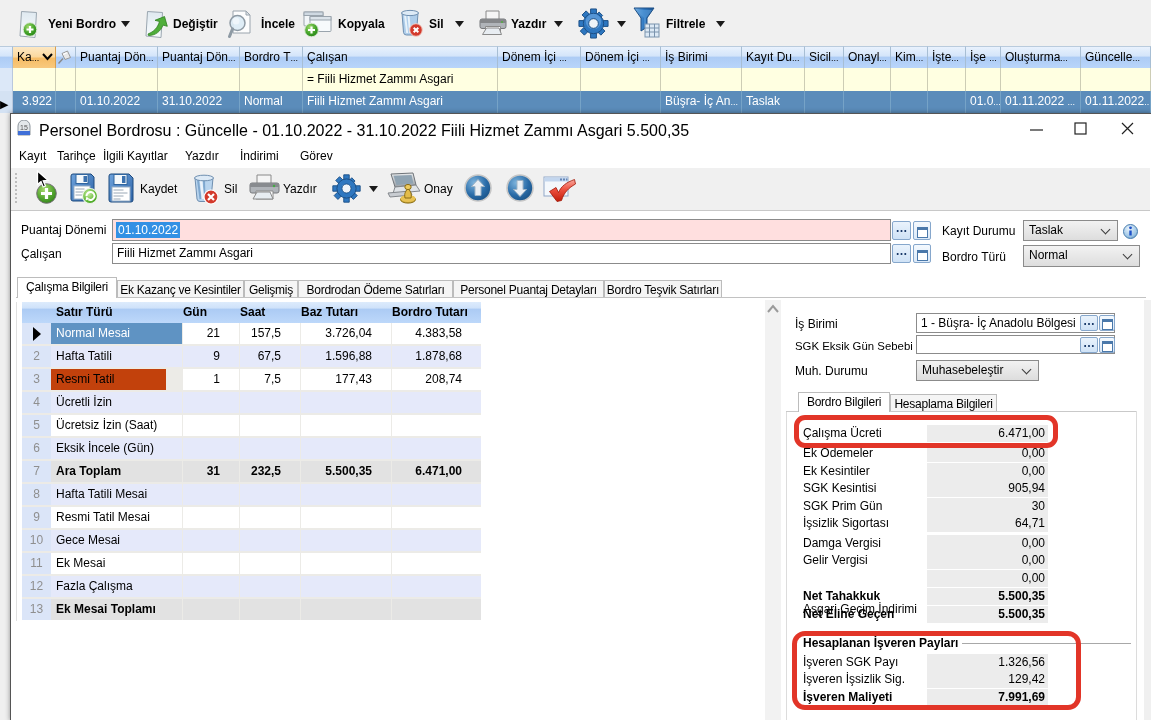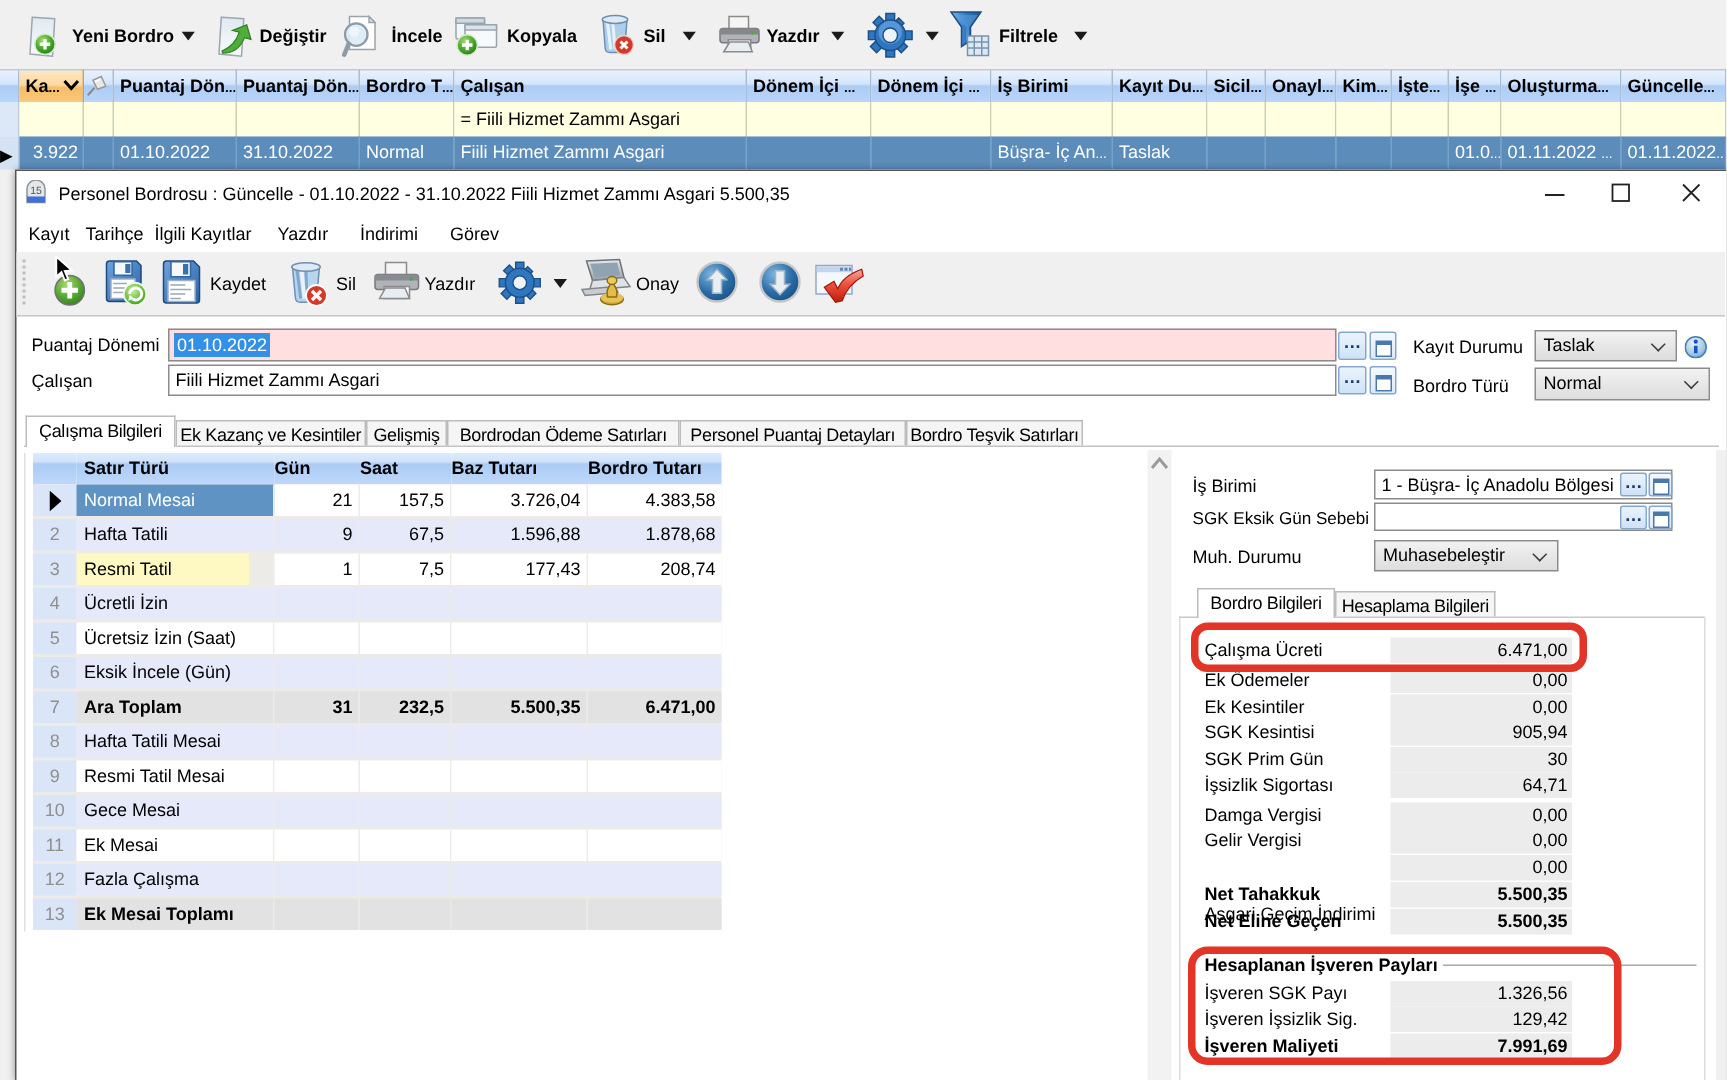--- a/index.html
+++ b/index.html
@@ -1,40 +1,40 @@
 <!DOCTYPE html>
 <html><head>
 <meta charset="utf-8">
 <style>
 * { margin:0; padding:0; box-sizing:border-box; }
 body { font-family:"Liberation Sans", sans-serif; }
 #app { position:relative; width:1151px; height:720px; background:#f0f0f0; overflow:hidden; font-size:12px; color:#000; }
 .abs { position:absolute; }
 
-.gh { position:absolute; top:46px; height:22px; background:linear-gradient(#e9f2fd 0%,#d4e5fa 42%,#adccf5 50%,#b9d5fa 100%); border-right:1px solid #a7bed4; border-top:1px solid #b9cbdd; font-weight:bold; line-height:21px; padding-left:4px; white-space:nowrap; overflow:hidden; }
+.gh { position:absolute; top:46px; height:22px; background:linear-gradient(#e9f2fd 0%,#d4e5fa 42%,#adccf5 50%,#b9d5fa 100%); border-right:1px solid #a7bed4; border-top:1px solid #b9cbdd; font-weight:normal; line-height:21px; padding-left:4px; white-space:nowrap; overflow:hidden; }
 .gf { position:absolute; top:68px; height:23px; background:#ffffe1; border-right:1px solid #cdcdb5; line-height:22px; padding-left:4px; white-space:nowrap; overflow:hidden; }
 .gd { position:absolute; top:91px; height:22px; background:#5b8cba; border-right:1px solid #76a3c7; color:#fff; line-height:21px; padding-left:4px; white-space:nowrap; overflow:hidden; }
 
 #dlg { position:absolute; left:10px; top:113px; width:1142px; height:608px; background:#fff; border:1px solid #555; box-shadow:0 0 5px rgba(0,0,0,.4); }
 
 .redbox { position:absolute; border:5px solid #e23528; border-radius:11px; }
 
 .btn3 { width:19px; height:19px; background:linear-gradient(#eaf3fc,#cfe2f6); border:1px solid #86a7cc; border-radius:2px; text-align:center; line-height:13px; font-size:12px; color:#1a3a6a; font-weight:bold; }
 .btn4 { width:18px; height:19px; background:linear-gradient(#f4f9fe,#dbe9f8); border:1px solid #86a7cc; border-radius:2px; }
 .btn4:after { content:""; position:absolute; left:50%; top:50%; width:9px; height:7px; margin:-4px 0 0 -5px; border:1px solid #4a78aa; border-top-width:3px; background:#fff; }
 .combo { background:linear-gradient(#f2f2f2,#dddddd); border:1px solid #8b8b8b; line-height:19px; padding-left:5px; }
 .combo:after { content:""; position:absolute; right:8px; top:5px; width:6px; height:6px; border-right:1.5px solid #3c3c3c; border-bottom:1.5px solid #3c3c3c; transform:rotate(45deg); }
 
 .tab { border:1px solid #bcbcbc; border-bottom:none; background:#f5f5f5; text-align:center; line-height:18px; white-space:nowrap; overflow:hidden; z-index:1; letter-spacing:-0.24px; }
 
 .th { position:absolute; top:302px; height:21px; background:linear-gradient(#ddebfc 0%,#cfe2fa 28%,#accbf4 35%,#bdd8fa 100%); font-weight:bold; line-height:20px; white-space:nowrap; }
 .thr { text-align:left; padding-right:4px; }
 .tnum { position:absolute; left:22px; width:29px; height:21px; background:#dbe5f8; color:#8f8f8f; text-align:center; line-height:20px; }
 .tc { position:absolute; height:21px; line-height:20px; padding-left:5px; }
-.tcr { position:absolute; height:21px; line-height:20px; text-align:right; padding-right:4px; }
+.tcr { position:absolute; height:21px; line-height:20px; text-align:right; padding-right:19px; }
 </style>
 </head>
 <body>
 <div id="app">
 
   <div id="toptb" class="abs" style="left:0;top:0;width:1151px;height:46px;background:#f0f0f0;">
     <svg class="abs" style="left:19px;top:10px;" width="20" height="29" viewBox="0 0 20 29">
       <defs>
           <linearGradient id="pg" x1="0" y1="0" x2="0" y2="1">
             <stop offset="0" stop-color="#dfe9f0"></stop>
@@ -201,21 +201,21 @@
   </div>
 
   <div id="dlg"></div>
   <div id="dlgc">
 
     <svg class="abs" style="left:17px;top:120px;" width="14" height="16" viewBox="0 0 14 16">
       <path d="M1 6 a6 6 0 0 1 12 0 v9 h-12 z" fill="#e3e7ea" stroke="#8d959c"></path>
       <rect x="1" y="11" width="12" height="4" fill="#3f6fd8"></rect>
       <text x="7" y="9.5" font-size="7" text-anchor="middle" fill="#555">15</text>
     </svg>
-    <span class="abs" style="left:39px;top:122px;font-size:12px;">Personel Bordrosu : Güncelle - 01.10.2022 - 31.10.2022 Fiili Hizmet Zammı Asgari 5.500,35</span>
+    <span class="abs" style="left:39px;top:122px;font-size:16px;">Personel Bordrosu : Güncelle - 01.10.2022 - 31.10.2022 Fiili Hizmet Zammı Asgari 5.500,35</span>
     <svg class="abs" style="left:1029px;top:122px;" width="110" height="15" viewBox="0 0 110 15">
       <path d="M1 8 h13" stroke="#222" stroke-width="1.2"></path>
       <rect x="46" y="1" width="11" height="11" fill="none" stroke="#222" stroke-width="1.2"></rect>
       <path d="M93 1 l11 11 M104 1 l-11 11" stroke="#222" stroke-width="1.2"></path>
     </svg>
 
     <span class="abs" style="left:19px;top:149px;">Kayıt</span>
     <span class="abs" style="left:57px;top:149px;">Tarihçe</span>
     <span class="abs" style="left:103px;top:149px;">İlgili Kayıtlar</span>
     <span class="abs" style="left:185px;top:149px;">Yazdır</span>
@@ -409,21 +409,21 @@
       <div class="tcr" style="top:323px;left:240px;width:61px;background:#ffffff;border-right:1px solid #ecebe7;">157,5</div>
       <div class="tcr" style="top:323px;left:301px;width:91px;background:#ffffff;border-right:1px solid #ecebe7;">3.726,04</div>
       <div class="tcr" style="top:323px;left:392px;width:89px;background:#ffffff;">4.383,58</div>
       <div class="tnum" style="top:346px;background:#dbe5f8;">2</div>
       <div class="tc" style="top:346px;left:51px;width:132px;background:#e5e9fa;border-right:1px solid #ecebe7;">Hafta Tatili</div>
       <div class="tcr" style="top:346px;left:183px;width:57px;background:#e5e9fa;border-right:1px solid #ecebe7;">9</div>
       <div class="tcr" style="top:346px;left:240px;width:61px;background:#e5e9fa;border-right:1px solid #ecebe7;">67,5</div>
       <div class="tcr" style="top:346px;left:301px;width:91px;background:#e5e9fa;border-right:1px solid #ecebe7;">1.596,88</div>
       <div class="tcr" style="top:346px;left:392px;width:89px;background:#e5e9fa;">1.878,68</div>
       <div class="tnum" style="top:369px;background:#dbe5f8;">3</div>
-      <div class="tc" style="top:369px;left:51px;width:116px;background:#fef9c3;border-right:1px solid #ecebe7;">Resmi Tatil</div>
+      <div class="tc" style="top:369px;left:51px;width:116px;background:#c2410c;border-right:1px solid #ecebe7;">Resmi Tatil</div>
       <div class="tcr" style="top:369px;left:183px;width:57px;background:#ffffff;border-right:1px solid #ecebe7;">1</div>
       <div class="tcr" style="top:369px;left:240px;width:61px;background:#ffffff;border-right:1px solid #ecebe7;">7,5</div>
       <div class="tcr" style="top:369px;left:301px;width:91px;background:#ffffff;border-right:1px solid #ecebe7;">177,43</div>
       <div class="tcr" style="top:369px;left:392px;width:89px;background:#ffffff;">208,74</div>
       <div class="tnum" style="top:392px;background:#dbe5f8;">4</div>
       <div class="tc" style="top:392px;left:51px;width:132px;background:#e5e9fa;border-right:1px solid #ecebe7;">Ücretli İzin</div>
       <div class="tcr" style="top:392px;left:183px;width:57px;background:#e5e9fa;border-right:1px solid #ecebe7;"></div>
       <div class="tcr" style="top:392px;left:240px;width:61px;background:#e5e9fa;border-right:1px solid #ecebe7;"></div>
       <div class="tcr" style="top:392px;left:301px;width:91px;background:#e5e9fa;border-right:1px solid #ecebe7;"></div>
       <div class="tcr" style="top:392px;left:392px;width:89px;background:#e5e9fa;"></div>

